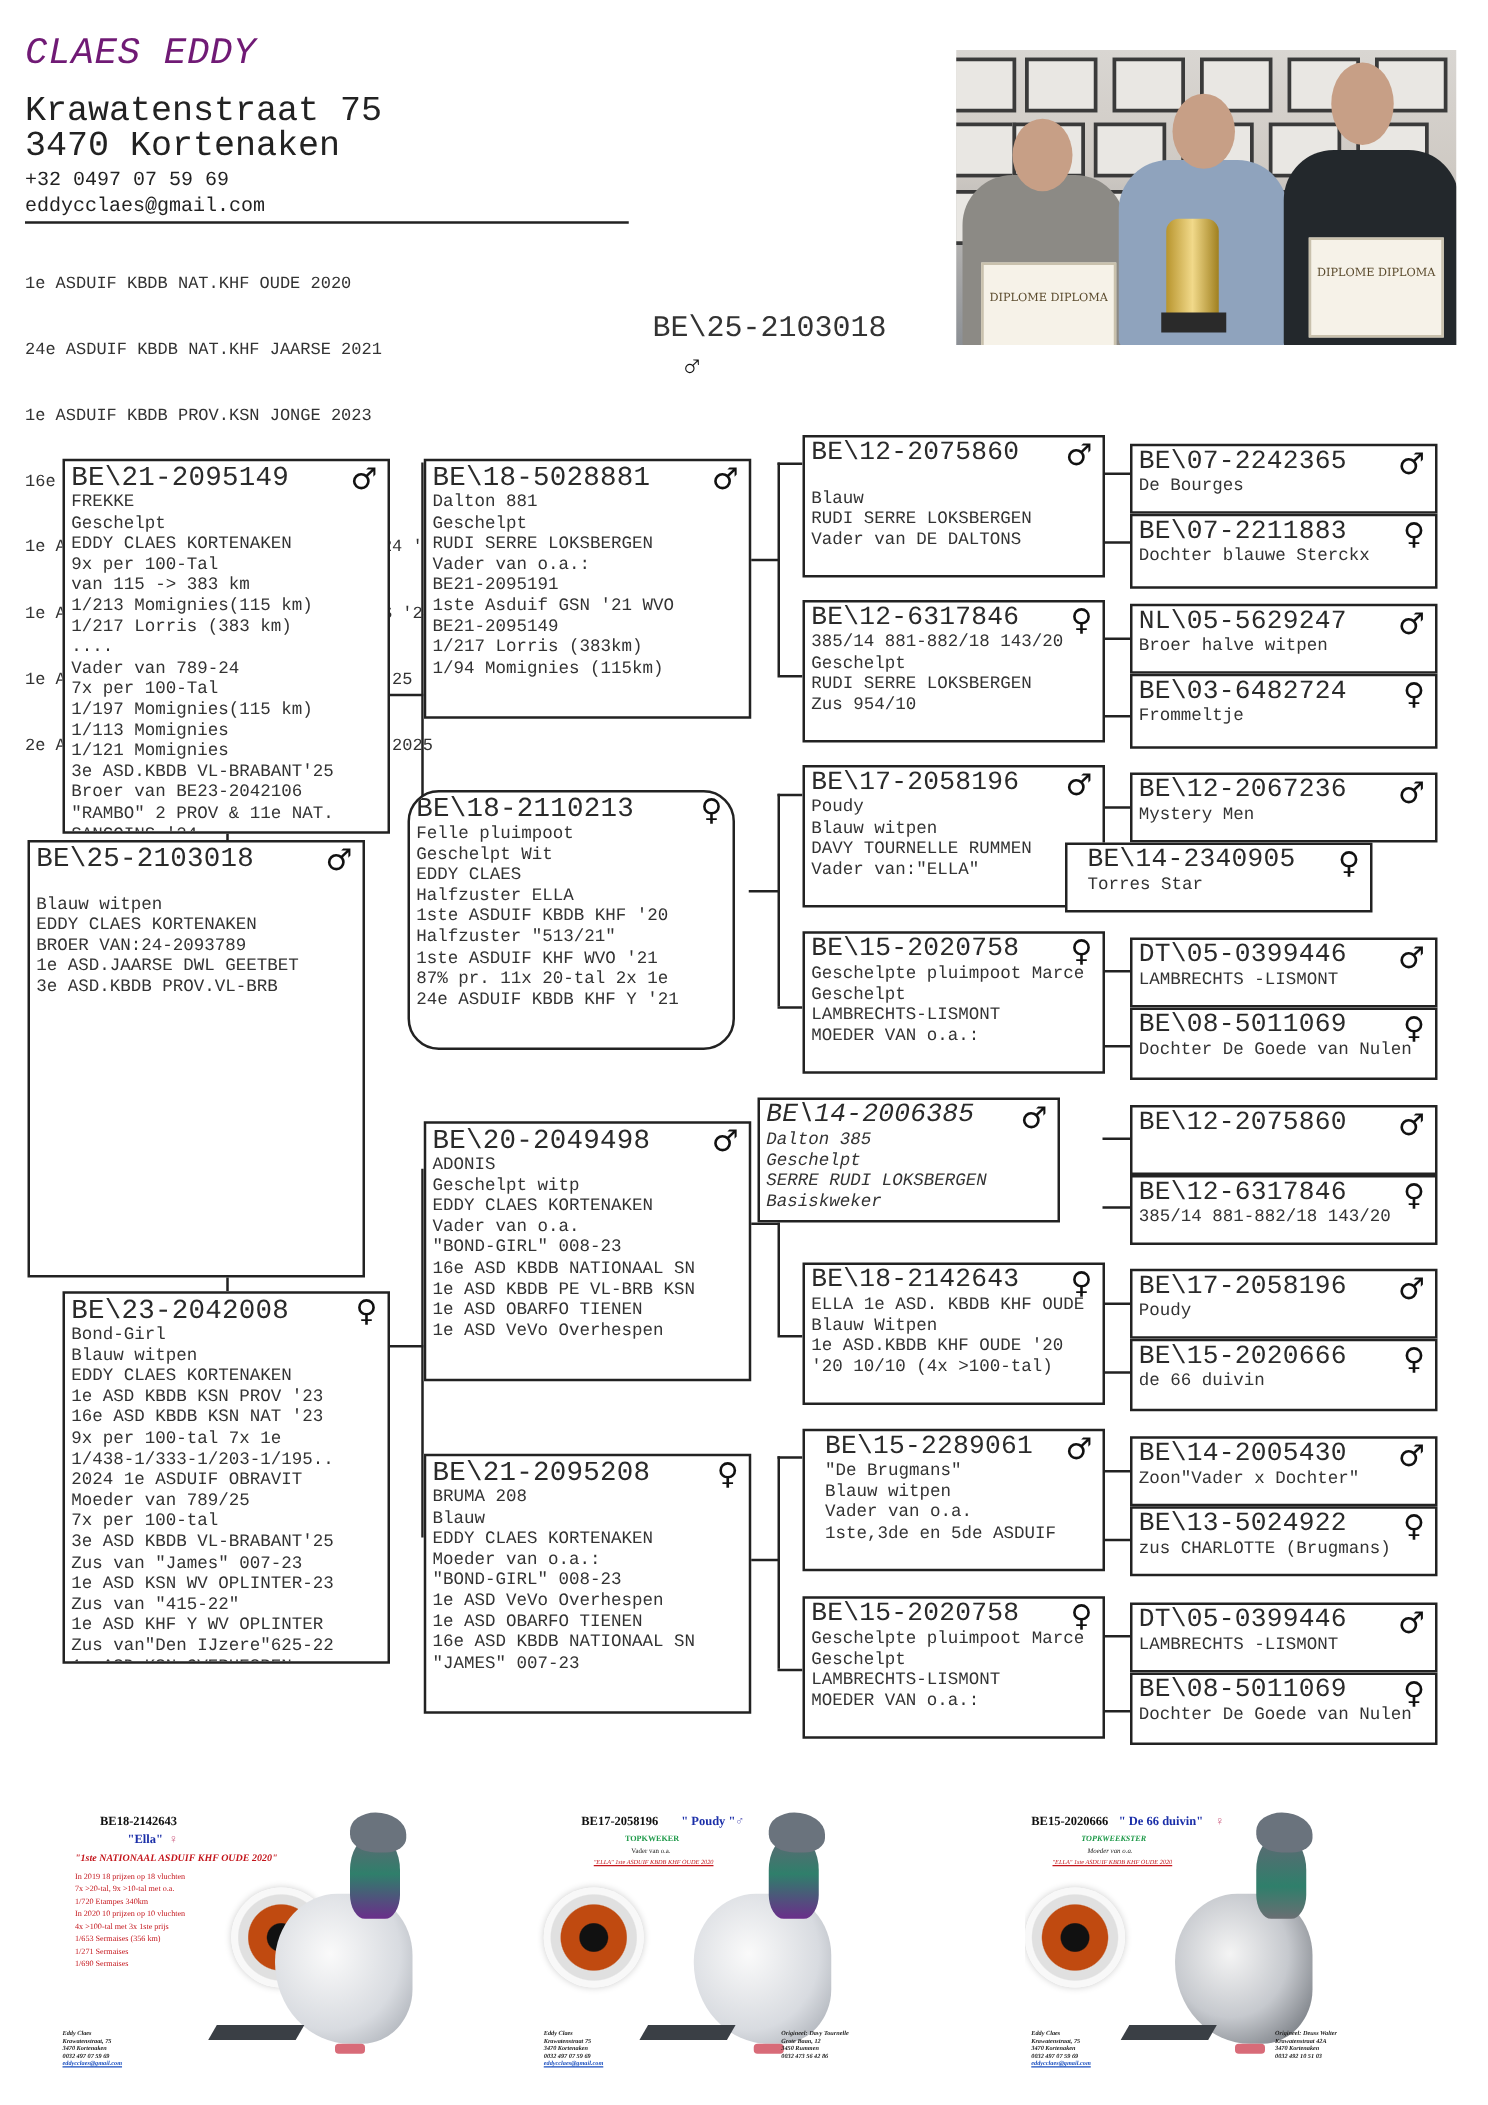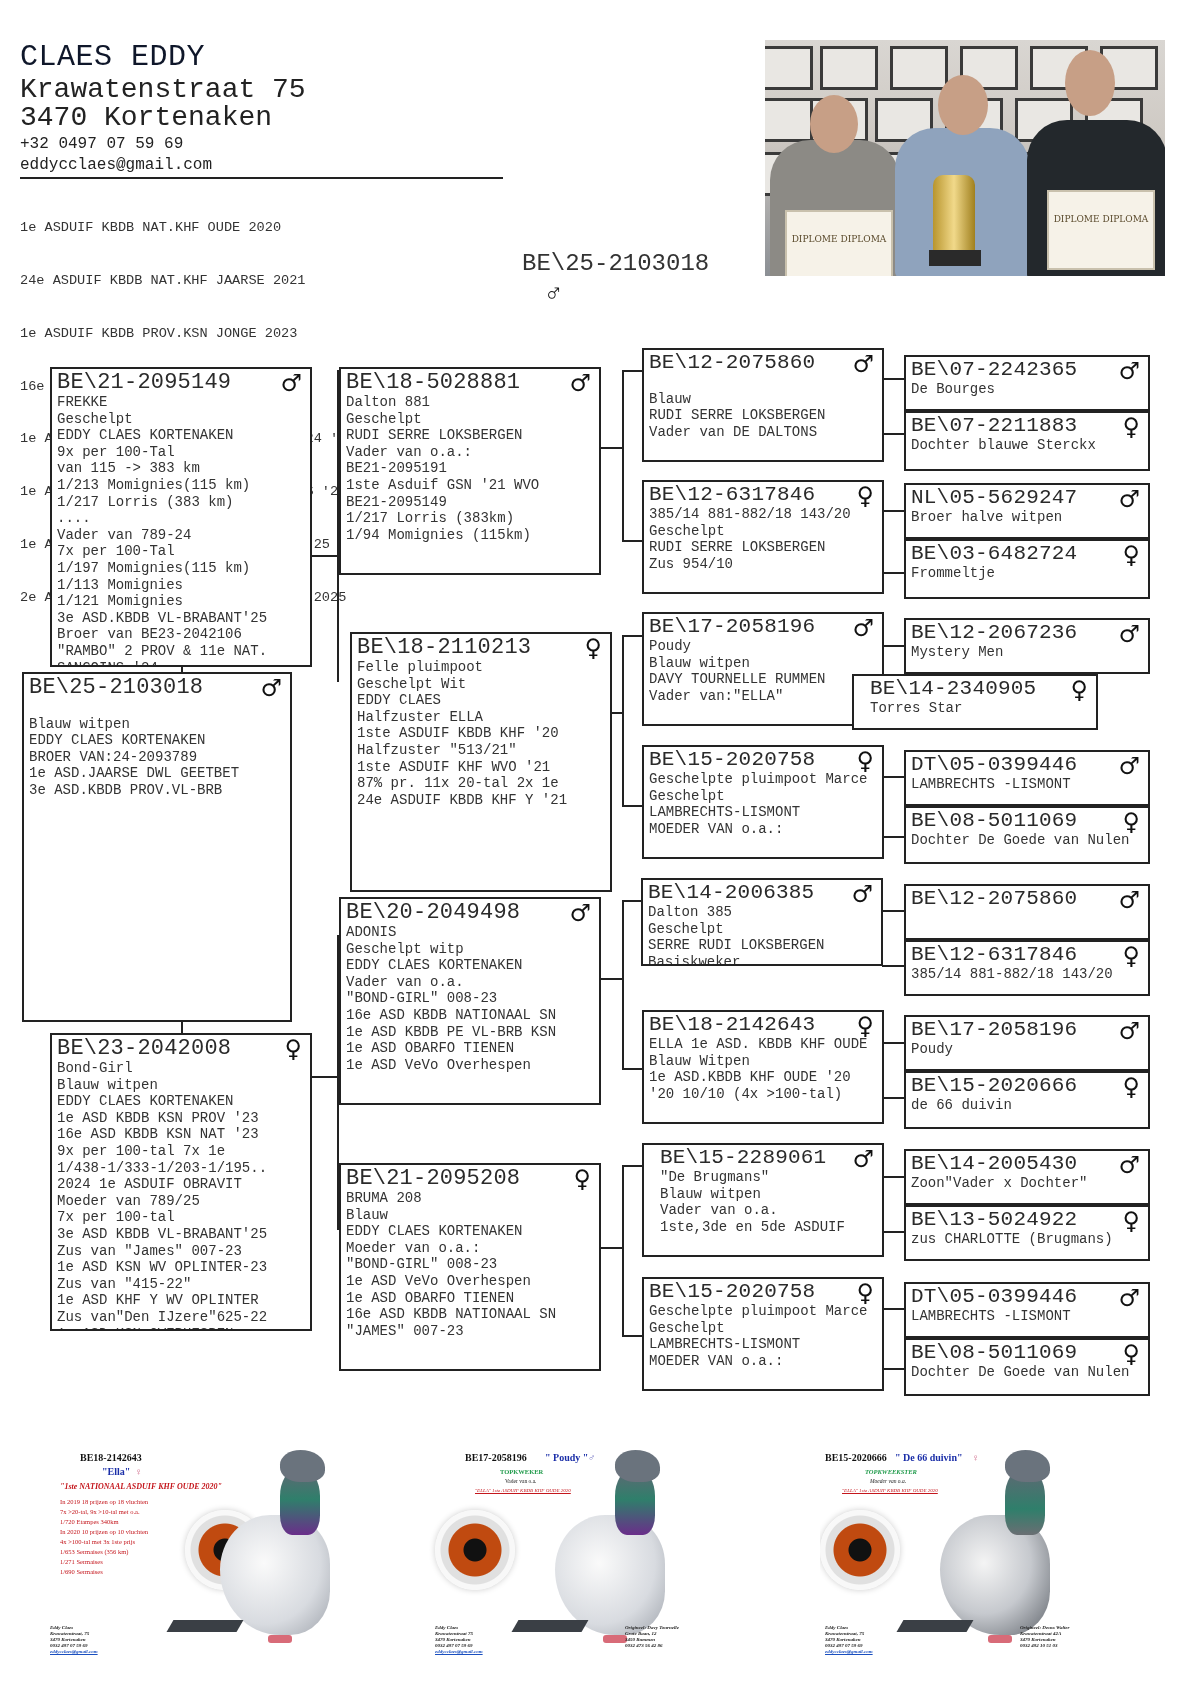--- a/index.html
+++ b/index.html
@@ -2,21 +2,21 @@
 <html><head>
 <meta charset="utf-8">
 <style>
   * { box-sizing: border-box; margin: 0; padding: 0; }
   html, body { width: 1190px; height: 1684px; background: #ffffff; overflow: hidden; }
   body { position: relative; font-family: "Liberation Mono", "DejaVu Sans Mono", monospace; color: #222; }
 
   .abs { position: absolute; }
 
   
-  .owner-name { left: 20px; top: 42px; font-size: 30px; line-height: 30px; color: #0f172a; letter-spacing: 0.5px; }
+  .owner-name { left: 20px; top: 28px; font-size: 30px; line-height: 30px; color: #701a75; letter-spacing: 0.5px; font-style: italic; }
   .owner-street { left: 20px; top: 76px; font-size: 28px; line-height: 28px; }
   .owner-city { left: 20px; top: 104px; font-size: 28px; line-height: 28px; }
   .owner-phone { left: 20px; top: 135px; font-size: 16px; line-height: 18px; }
   .owner-email { left: 20px; top: 156px; font-size: 16px; line-height: 18px; }
   .header-rule { left: 20px; top: 177px; width: 483px; height: 2px; background: #222; }
   .achievements { left: 20px; top: 184px; font-size: 13.6px; line-height: 17.6px; color: #333; white-space: pre; }
   .main-ring { left: 522px; top: 252px; font-size: 24px; line-height: 24px; color: #333; }
   .main-sex { left: 546px; top: 280px; font-size: 26px; line-height: 26px; color: #111; }
 
   
@@ -213,21 +213,21 @@
   <div class="line">Geschelpt</div>
   <div class="line">RUDI SERRE LOKSBERGEN</div>
   <div class="line">Vader van o.a.:</div>
   <div class="line">BE21-2095191</div>
   <div class="line">1ste Asduif GSN '21 WVO</div>
   <div class="line">BE21-2095149</div>
   <div class="line">1/217 Lorris (383km)</div>
   <div class="line">1/94 Momignies (115km)</div>
 </div>
 
-<div class="box" style="left:350px;top:632px;width:262px;height:260px;">
+<div class="box" style="left:326px;top:632px;width:262px;height:208px;border-radius:25px;">
   <div class="ring lg">BE\18-2110213</div>
   <div class="sex">♀</div>
   <div class="line">Felle pluimpoot</div>
   <div class="line">Geschelpt Wit</div>
   <div class="line">EDDY CLAES</div>
   <div class="line">Halfzuster ELLA</div>
   <div class="line">1ste ASDUIF KBDB KHF '20</div>
   <div class="line">Halfzuster "513/21"</div>
   <div class="line">1ste ASDUIF KHF WVO '21</div>
   <div class="line">87% pr. 11x 20-tal 2x 1e</div>
@@ -291,21 +291,21 @@
 
 <div class="box" style="left:642px;top:745px;width:242px;height:114px;">
   <div class="ring">BE\15-2020758</div>
   <div class="sex">♀</div>
   <div class="line">Geschelpte pluimpoot Marce</div>
   <div class="line">Geschelpt</div>
   <div class="line">LAMBRECHTS-LISMONT</div>
   <div class="line">MOEDER VAN o.a.:</div>
 </div>
 
-<div class="box" style="left:641px;top:878px;width:242px;height:88px;">
+<div class="box" style="left:606px;top:878px;width:242px;height:100px;font-style:italic;">
   <div class="ring">BE\14-2006385</div>
   <div class="sex">♂</div>
   <div class="line">Dalton 385</div>
   <div class="line">Geschelpt</div>
   <div class="line">SERRE RUDI LOKSBERGEN</div>
   <div class="line">Basiskweker</div>
 </div>
 
 <div class="box" style="left:642px;top:1010px;width:242px;height:114px;">
   <div class="ring">BE\18-2142643</div>

